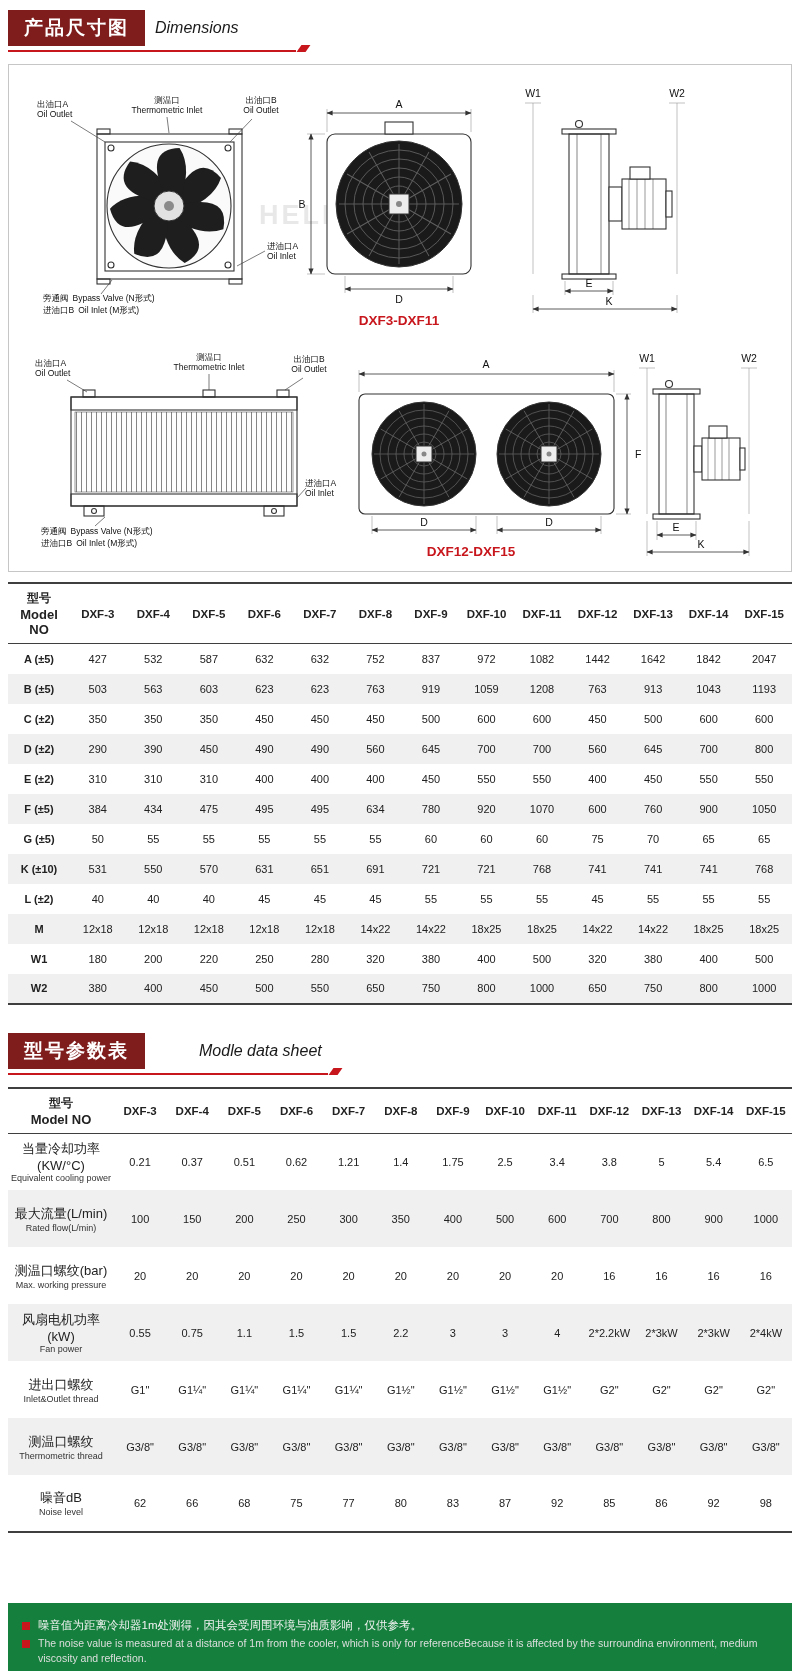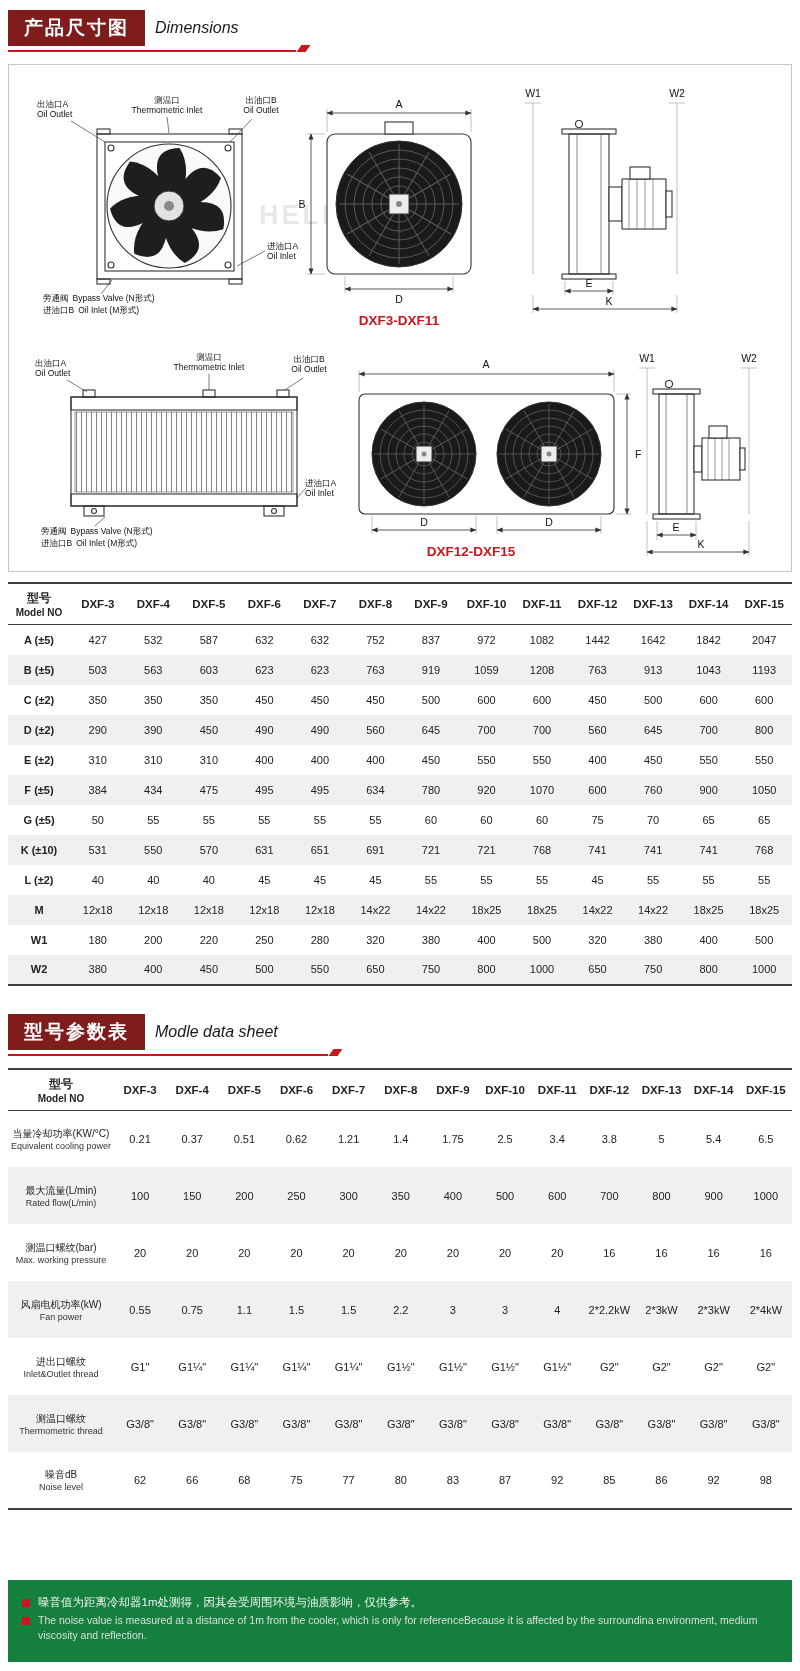--- a/index.html
+++ b/index.html
@@ -25,29 +25,29 @@
   .cap { font-size:13.5px; font-weight:bold; fill:#c8161d; }
   .wm { font-size:27px; font-weight:bold; fill:#d6d6d6; opacity:.55; letter-spacing:3px; }
 
   
   .spec-table { width:100%; border-collapse:collapse; table-layout:fixed;
                 border-bottom:2px solid #3f3f3f; margin-top:10px; }
   .spec-table thead th { border-top:2px solid #3f3f3f; border-bottom:1.5px solid #3f3f3f;
                          padding:6px 2px; font-size:11.5px; }
   .spec-table th, .spec-table td { text-align:center; vertical-align:middle; font-size:11px; padding:0 2px; }
   .hdr-zh { font-weight:bold; font-size:12px; }
-  .hdr-en { font-weight:bold; font-size:10px; }
+  .hdr-en { font-weight:bold; font-size:13px; }
   .spec-table tbody tr:nth-child(even) { background:#f0f0f1; }
   .spec-table tbody th { font-weight:bold; }
   #dims-table .col-model { width:62px; }
   #dims-table tbody tr { height:30px; }
   #params-table .col-model { width:106px; }
   #params-table tbody tr { height:57px; }
   #params-table tbody th { font-weight:normal; }
-  .lbl-zh { font-size:10px; }
+  .lbl-zh { font-size:13px; }
   .lbl-en { font-size:9px; color:#333; }
 
   
   .footer { margin-top:70px; background:#15803d; color:#f2f2f2; padding:12px 14px 16px; }
   .note { display:flex; align-items:flex-start; margin:3px 0; }
   .note .bullet { flex:0 0 8px; width:8px; height:8px; background:#c8161d; margin:4px 8px 0 0; }
   .note-zh .txt { font-size:11.5px; }
   .note-en .txt { font-size:10.5px; color:#dedede; line-height:1.45; }
 </style>
 </head>
@@ -535,21 +535,21 @@
           <td>800</td>
           <td>1000</td>
           <td>650</td>
           <td>750</td>
           <td>800</td>
           <td>1000</td>
         </tr>
       </tbody>
   </table>
 
-  <div class="section-header" style="margin-top:28px;">
+  <div class="section-header" style="margin-top:28px;gap:44px;">
     <div class="badge">型号参数表</div>
     <div class="sub">Modle data sheet</div>
     <div class="rule w2"></div>
   </div>
 
   <table class="spec-table" id="params-table">
     <thead>
         <tr>
           <th class="col-model">
             <div class="hdr-zh">型号</div>

